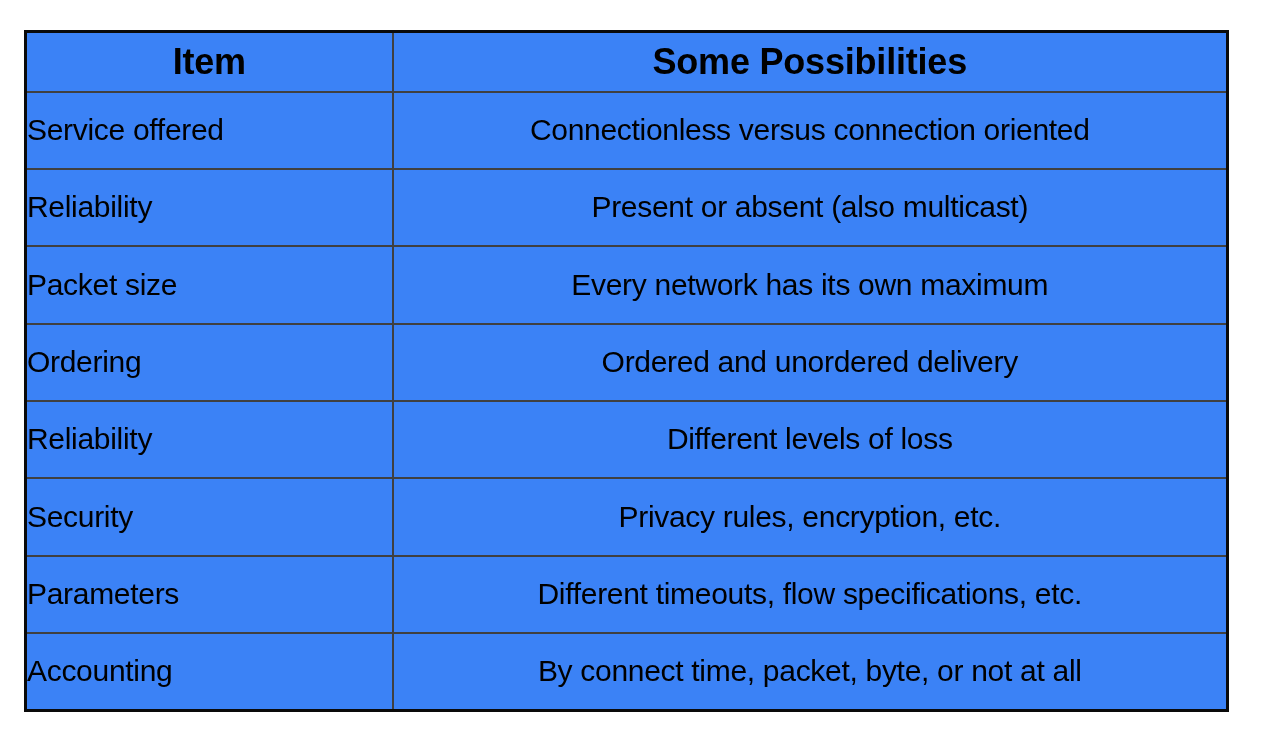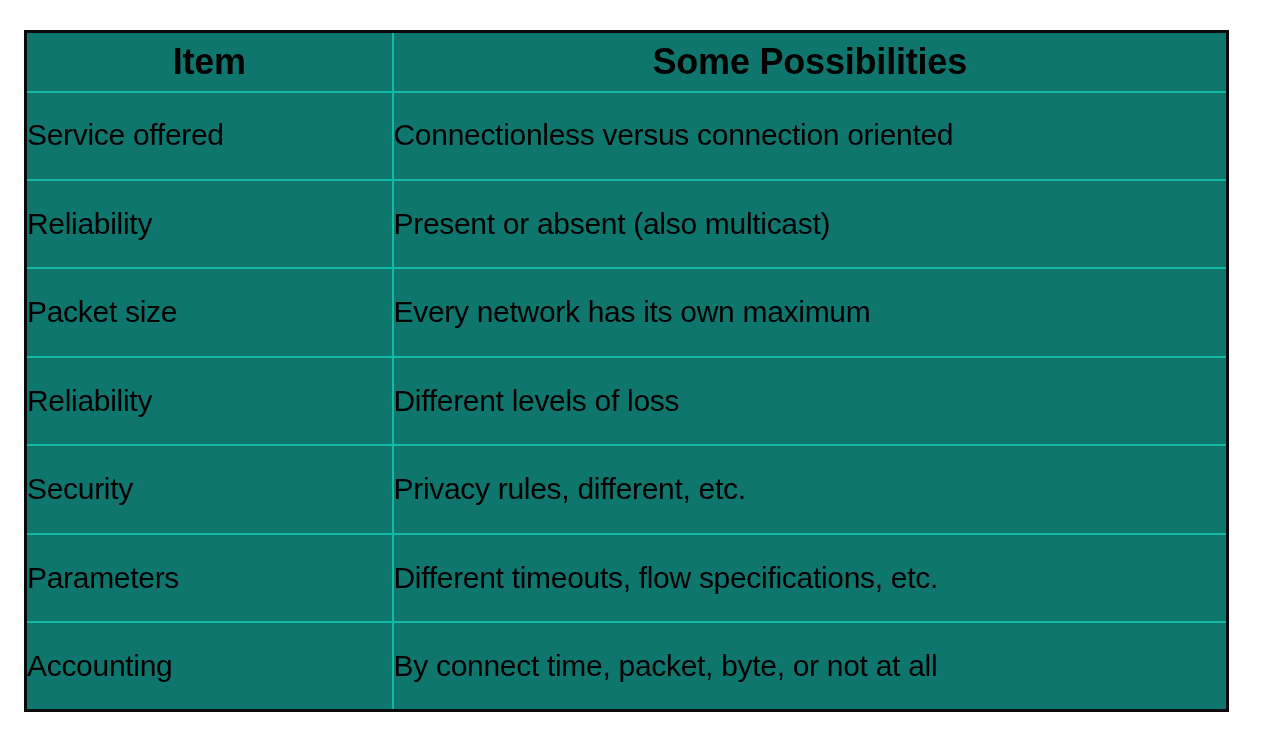--- a/index.html
+++ b/index.html
@@ -40,24 +40,24 @@
     table-layout: fixed;
     background: #ffffff;
     border: 3px solid #0a0a0a;
   }
 
   table.diff-table col.col-item   { width: 367px; }
   table.diff-table col.col-poss   { width: 835px; }
 
   table.diff-table th,
   table.diff-table td {
-    border: 2px solid #14b8a6;
+    border: 2px solid #404040;
     padding: 0;
     vertical-align: middle;
-    background: #0f766e;
+    background: #3b82f6;
   }
 
   
   tr.header-row { height: 60px; }
 
   th.col-head {
     font-size: 36px;
     font-weight: bold;
     text-align: center;
     letter-spacing: -0.2px;
@@ -76,21 +76,21 @@
     overflow: hidden;
     letter-spacing: -0.3px;
   }
 
   td.cell-item {
     text-align: left;
     padding: 0 6px 6px 19px;
   }
 
   td.cell-poss {
-    text-align: left;
+    text-align: center;
     padding: 0 6px 6px 29px;
   }
 
   
   tr.data-row.thick-top > td { border-top-color: #3b3b3b; }
 </style>
 </head>
 <body>
 
 <div class="page">
@@ -112,27 +112,31 @@
           <td class="cell cell-poss">Connectionless versus connection oriented</td>
         </tr>
         <tr class="data-row">
           <td class="cell cell-item">Reliability</td>
           <td class="cell cell-poss">Present or absent (also multicast)</td>
         </tr>
         <tr class="data-row">
           <td class="cell cell-item">Packet size</td>
           <td class="cell cell-poss">Every network has its own maximum</td>
         </tr>
+        <tr class="data-row thick-top">
+          <td class="cell cell-item">Ordering</td>
+          <td class="cell cell-poss">Ordered and unordered delivery</td>
+        </tr>
         <tr class="data-row">
           <td class="cell cell-item">Reliability</td>
           <td class="cell cell-poss">Different levels of loss</td>
         </tr>
         <tr class="data-row">
           <td class="cell cell-item">Security</td>
-          <td class="cell cell-poss">Privacy rules, different, etc.</td>
+          <td class="cell cell-poss">Privacy rules, encryption, etc.</td>
         </tr>
         <tr class="data-row thick-top">
           <td class="cell cell-item">Parameters</td>
           <td class="cell cell-poss">Different timeouts, flow specifications, etc.</td>
         </tr>
         <tr class="data-row">
           <td class="cell cell-item">Accounting</td>
           <td class="cell cell-poss">By connect time, packet, byte, or not at all</td>
         </tr>
       </tbody>

